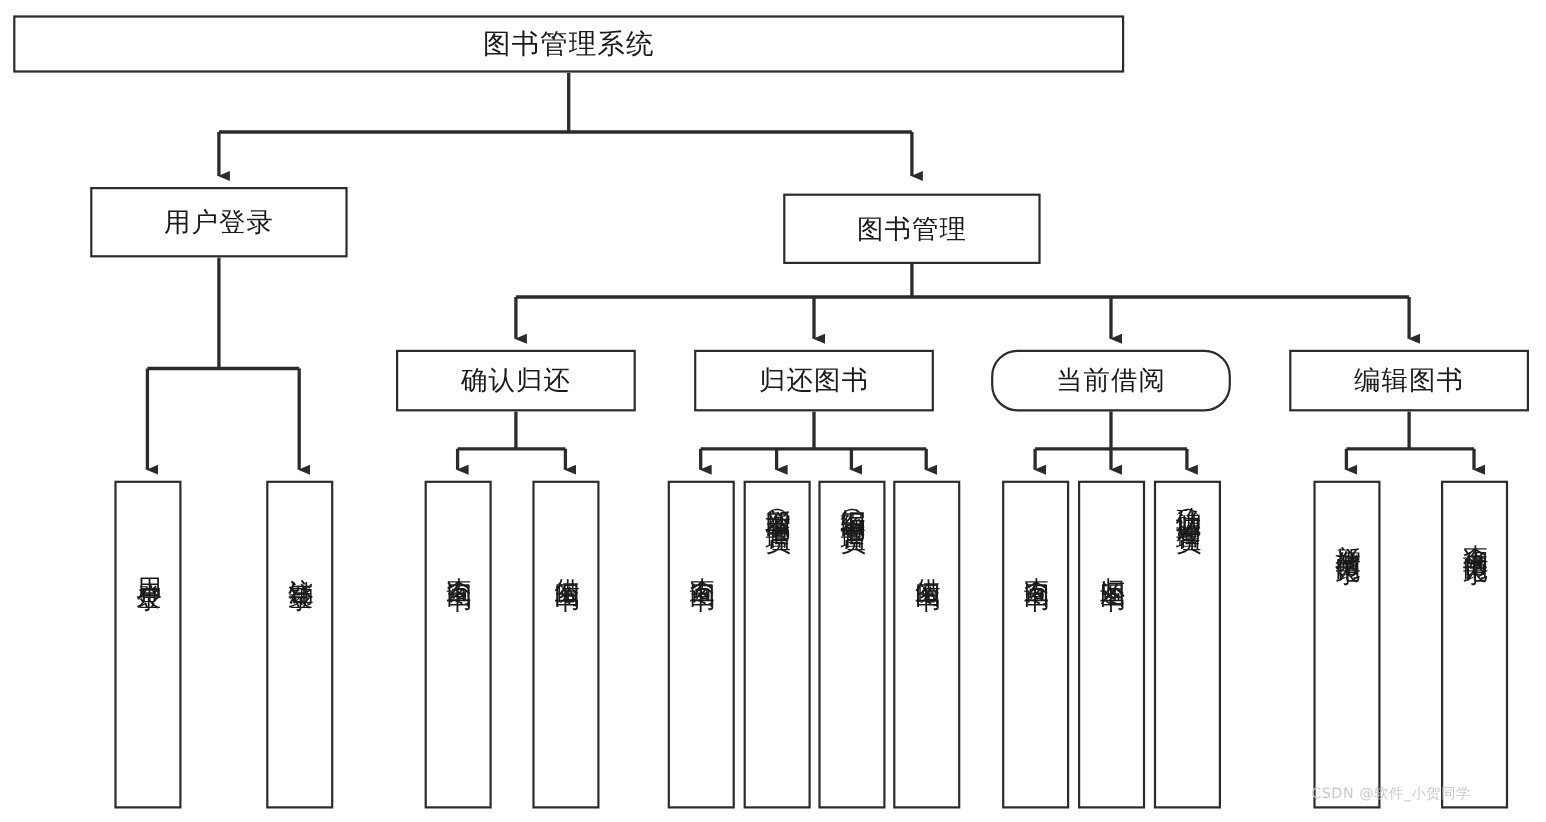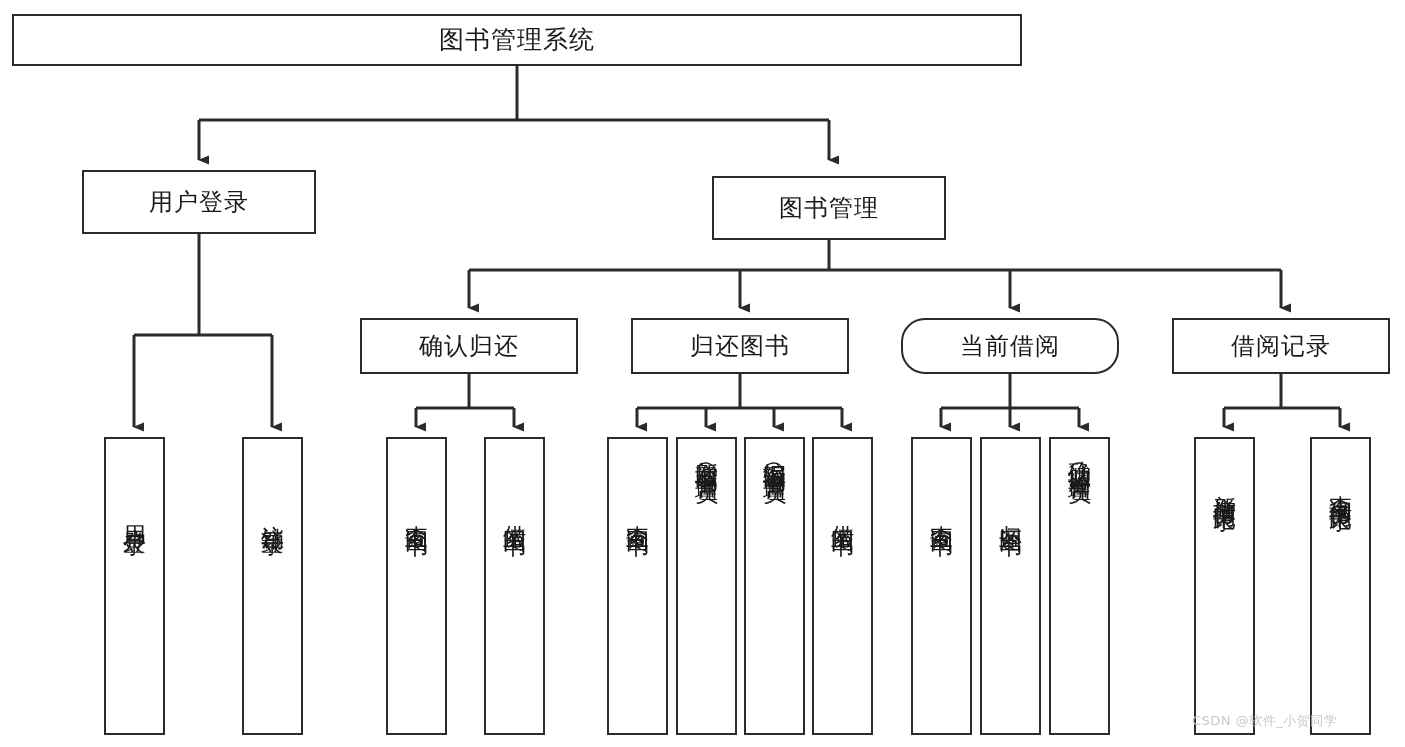--- a/index.html
+++ b/index.html
@@ -147,21 +147,21 @@
   <div class="node horiz" style="left:360px; top:318px; width:218px; height:56px;">
     <span class="node-label">确认归还</span>
   </div>
   <div class="node horiz" style="left:631px; top:318px; width:218px; height:56px;">
     <span class="node-label">归还图书</span>
   </div>
   <div class="node horiz" style="left:901px; top:318px; width:218px; height:56px;border-radius:24px;">
     <span class="node-label">当前借阅</span>
   </div>
   <div class="node horiz" style="left:1172px; top:318px; width:218px; height:56px;">
-    <span class="node-label">借阅记录</span>
+    <span class="node-label">编辑图书</span>
   </div>
 
   <div class="node leaf" style="left:104px; top:437px; width:61px; height:298px; padding-top:68px;">
     <span class="node-label">用户登录</span>
   </div>
   <div class="node leaf" style="left:242px; top:437px; width:61px; height:298px; padding-top:68px;">
     <span class="node-label">注销登录</span>
   </div>
 
   <div class="node leaf" style="left:386px; top:437px; width:61px; height:298px; padding-top:68px;">

